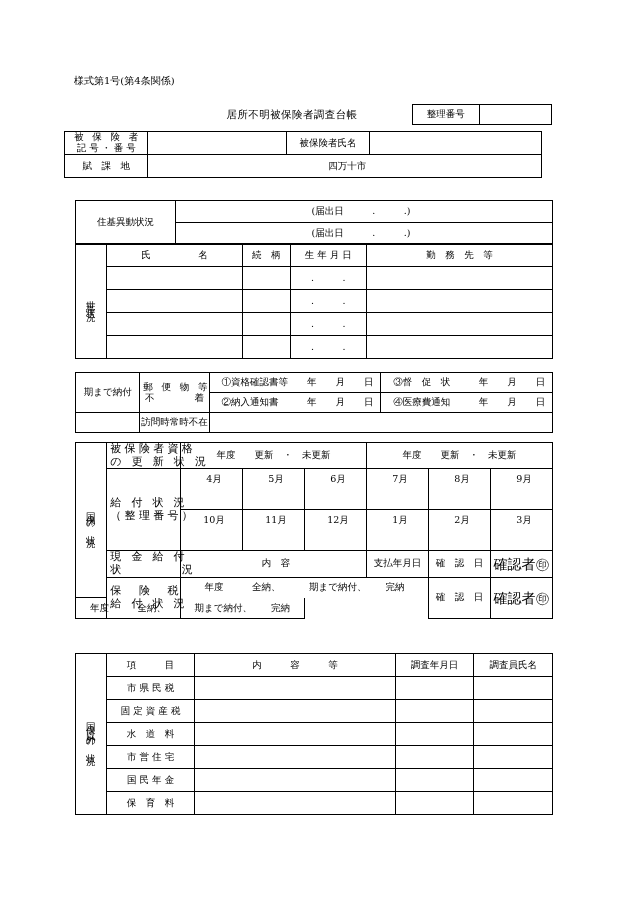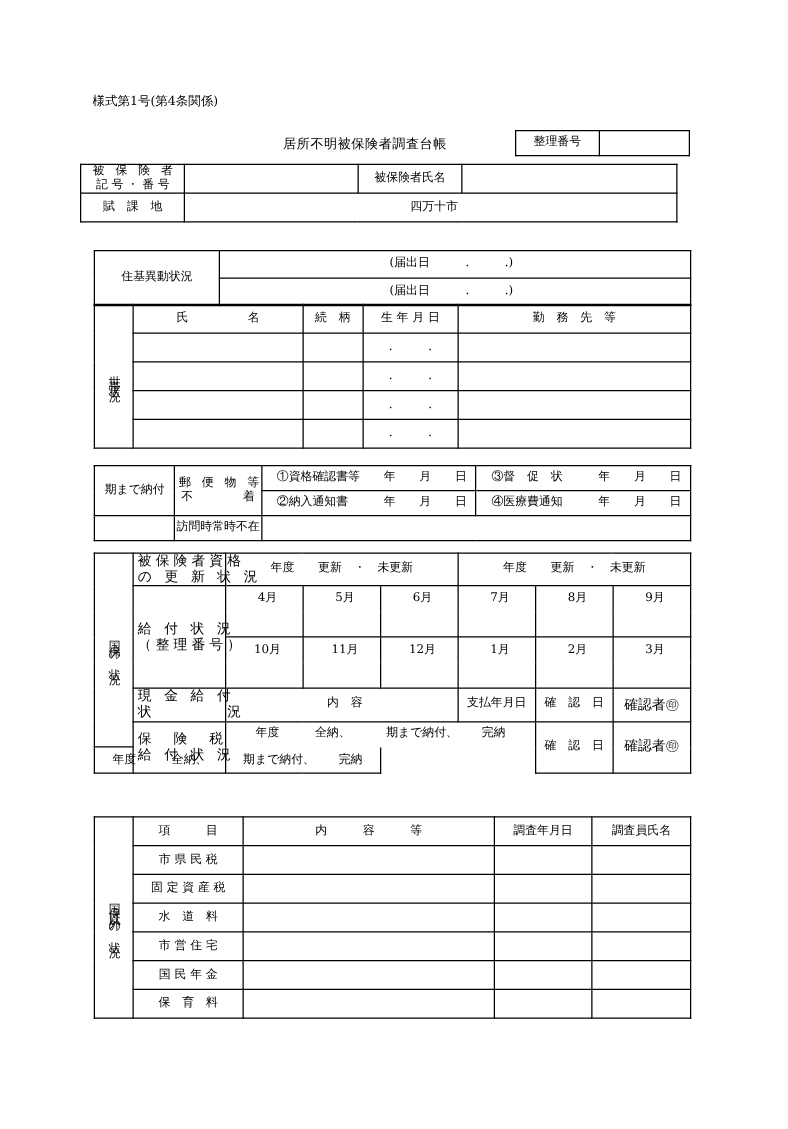--- a/index.html
+++ b/index.html
@@ -135,21 +135,21 @@
     left: 75px;
     top: 653px;
     width: 478px;
   }
   #other-block td { height: 22px; }
 
   .cell-sub {
     font-size: 11px;
   }
   .seal {
-    font-size: 11px;
+    font-size: 14px;
   }
 </style>
 </head>
 <body>
 
 <div class="page">
 
   <div id="form-number">様式第1号(第4条関係)</div>
 
   <div id="doc-title">居所不明被保険者調査台帳</div>

